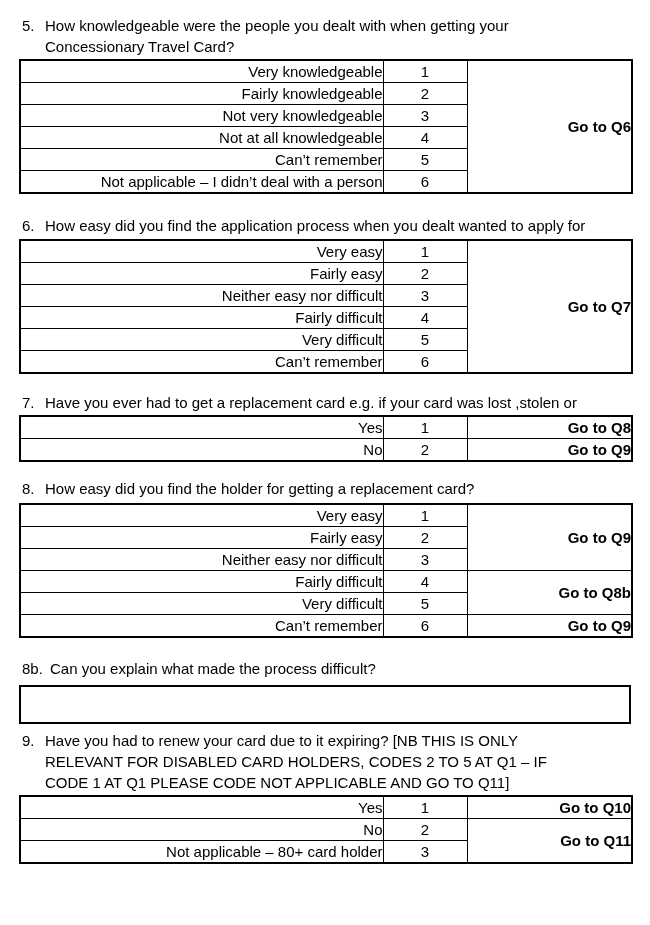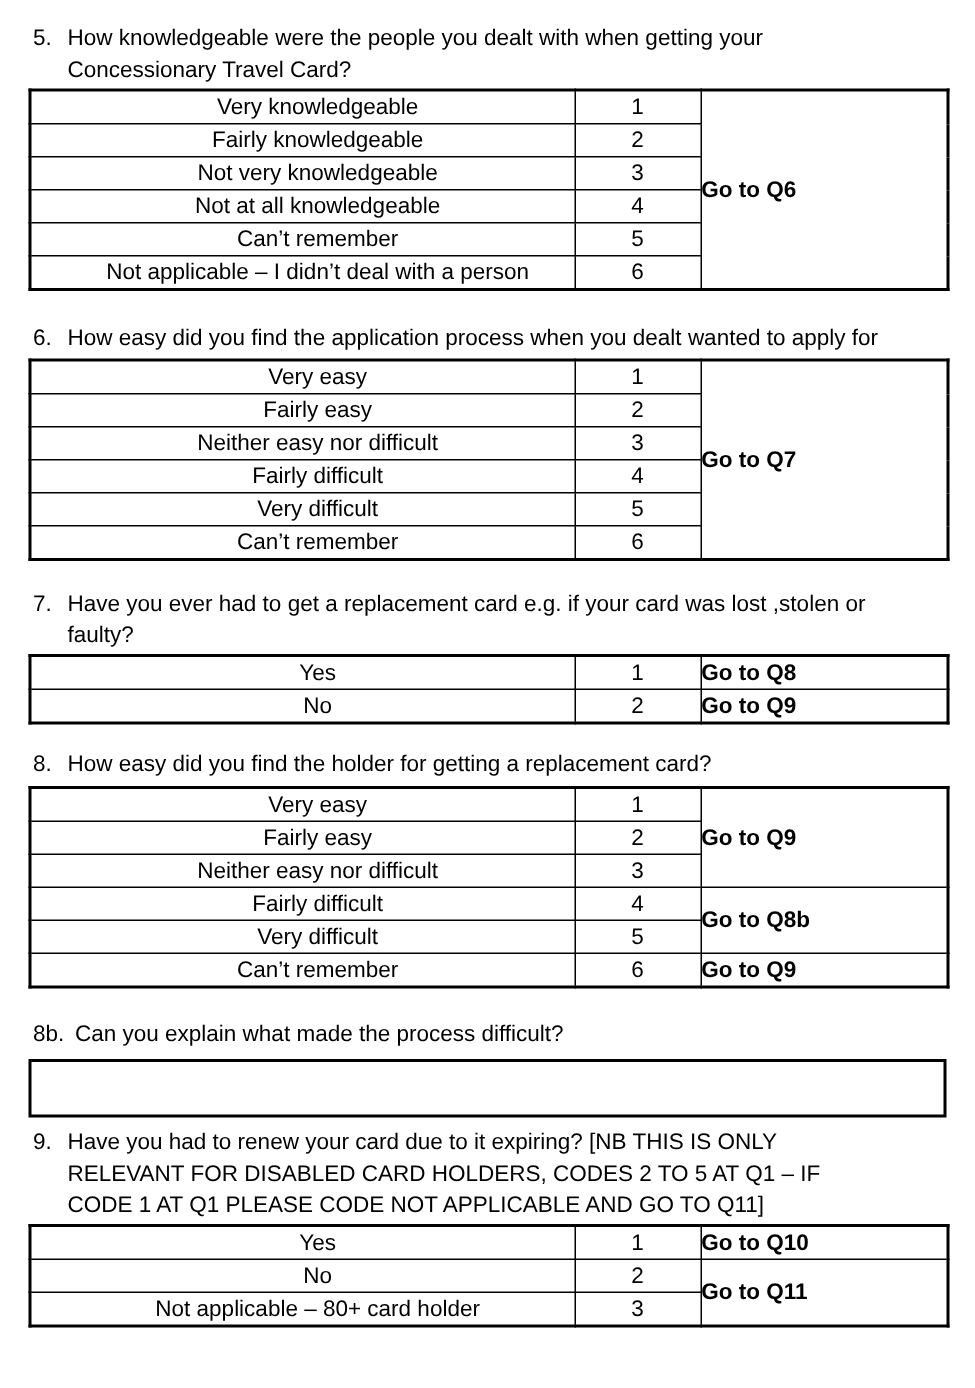--- a/index.html
+++ b/index.html
@@ -18,23 +18,23 @@
 
   .opt-table {
     border-collapse: collapse; table-layout: fixed;
     width: 612px; margin-left: 19px;
     border: 2px solid #000;
   }
   .opt-table td { border: 1px solid #000; height: 21px; line-height: 21px; overflow: hidden; vertical-align: middle; }
   col.col-label { width: 363px; }
   col.col-code  { width: 84px; }
   col.col-goto  { width: 165px; }
-  .cell-label { padding-left: 20px; text-align: center; }
+  .cell-label { padding-left: 20px; text-align: right; }
   .cell-code  { text-align: center; }
-  .cell-goto  { text-align: left; font-weight: bold; }
+  .cell-goto  { text-align: right; font-weight: bold; }
 
   .answer-box { width: 612px; height: 39px; margin-left: 19px; border: 2px solid #000; background: #fff; }
 
   
   .qb-5  { margin-top: 0; }    .qb-5  .opt-table { margin-top: 2px; }
   .qb-6  { margin-top: 21px; } .qb-6  .opt-table { margin-top: 3px; }
   .qb-7  { margin-top: 18px; } .qb-7  .opt-table { margin-top: 2px; }
   .qb-8  { margin-top: 16px; } .qb-8  .opt-table { margin-top: 4px; }
   .qb-8b { margin-top: 20px; } .qb-8b .answer-box { margin-top: 6px; }
   .qb-9  { margin-top: 6px; }  .qb-9  .opt-table { margin-top: 2px; }
@@ -119,21 +119,20 @@
             <tr class="opt-row">
               <td class="cell-label">Can’t remember</td>
               <td class="cell-code">6</td>
             </tr>
           </tbody>
         </table>
       </div>
       <div class="q-block qb-7">
         <div class="q-header">
           <div class="q-line"><span class="q-num">7.</span><span class="q-text">Have you ever had to get a replacement card e.g. if your card was lost ,stolen or</span></div>
-          <div class="q-line"><span class="q-text">faulty?</span></div>
         </div>
         <table class="opt-table">
           <colgroup>
             <col class="col-label">
             <col class="col-code">
             <col class="col-goto">
           </colgroup>
           <tbody>
             <tr class="opt-row">
               <td class="cell-label">Yes</td>

